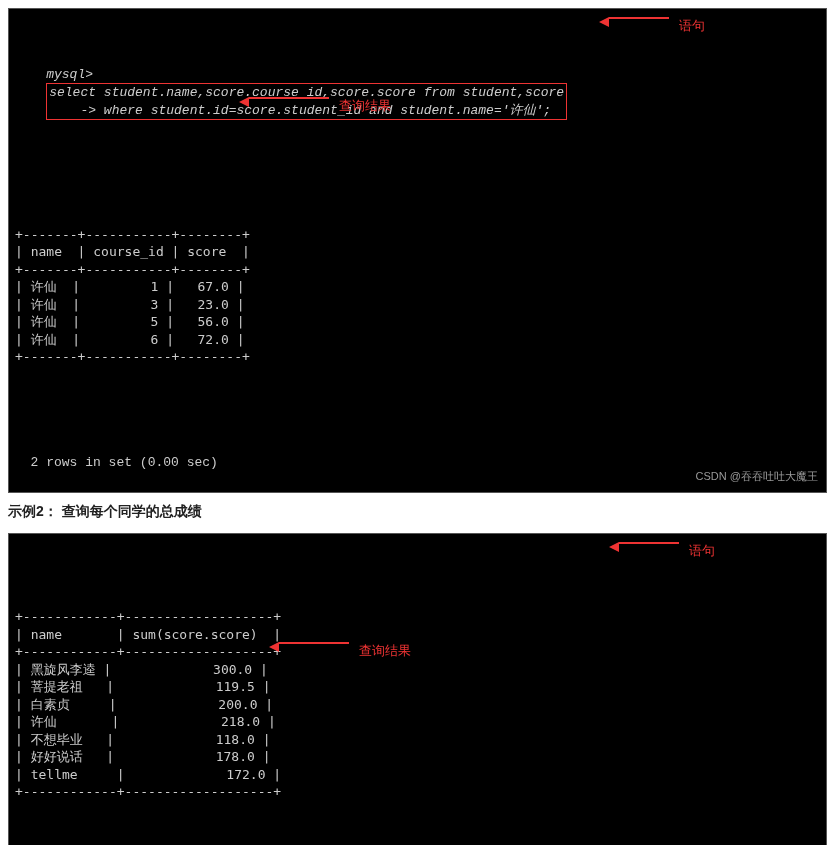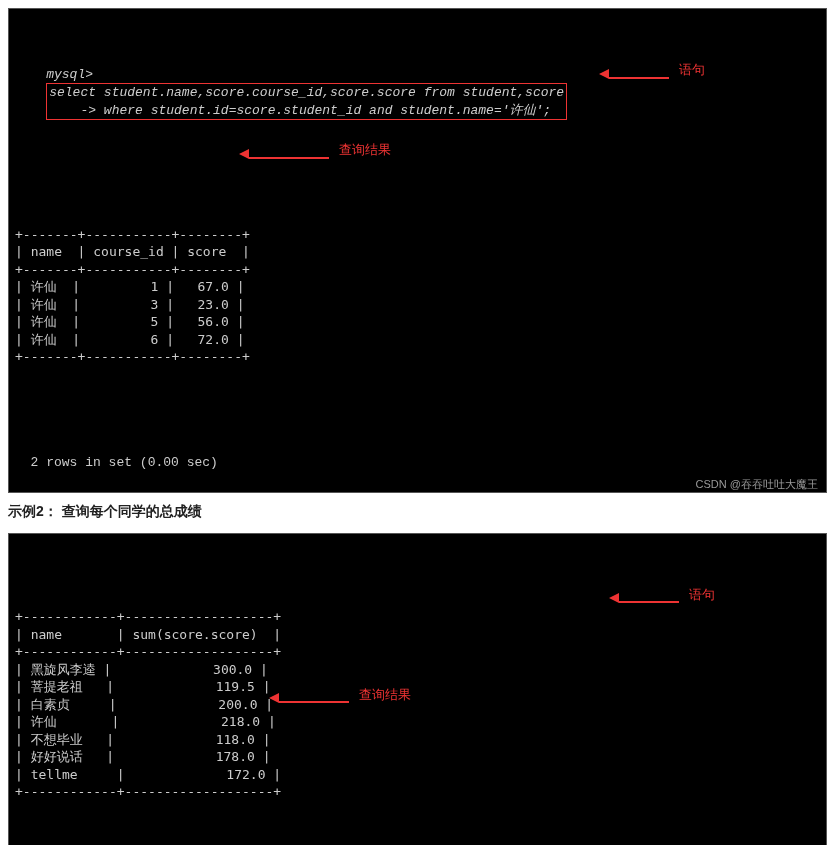--- a/index.html
+++ b/index.html
@@ -32,22 +32,21 @@
     margin-left: 0;
   }
   .label-red {
     color: #e33;
     font-family: "Microsoft YaHei", Arial, sans-serif;
     font-size: 13px;
   }
   .arrow-holder {
     position: absolute;
     display: flex;
-    align-items: flex-end;
-    margin-top: 44px;
+    align-items: flex-start;
   }
   .arrow-line {
     height: 2px;
     background: #e33;
     position: relative;
   }
   .arrow-head-left {
     width: 0; height: 0;
     border-top: 5px solid transparent;
     border-bottom: 5px solid transparent;
@@ -55,21 +54,21 @@
   }
   .heading {
     font-weight: bold;
     font-size: 14px;
     margin: 10px 0 12px 0;
     color: #222;
   }
   .watermark {
     position: absolute;
     right: 8px;
-    bottom: 0;
+    bottom: 8px;
     color: #999;
     font-family: "Microsoft YaHei", Arial, sans-serif;
     font-size: 11px;
     white-space: nowrap;
   }
   .tbl pre { margin:0; }
 </style>
 </head>
 <body>
 

